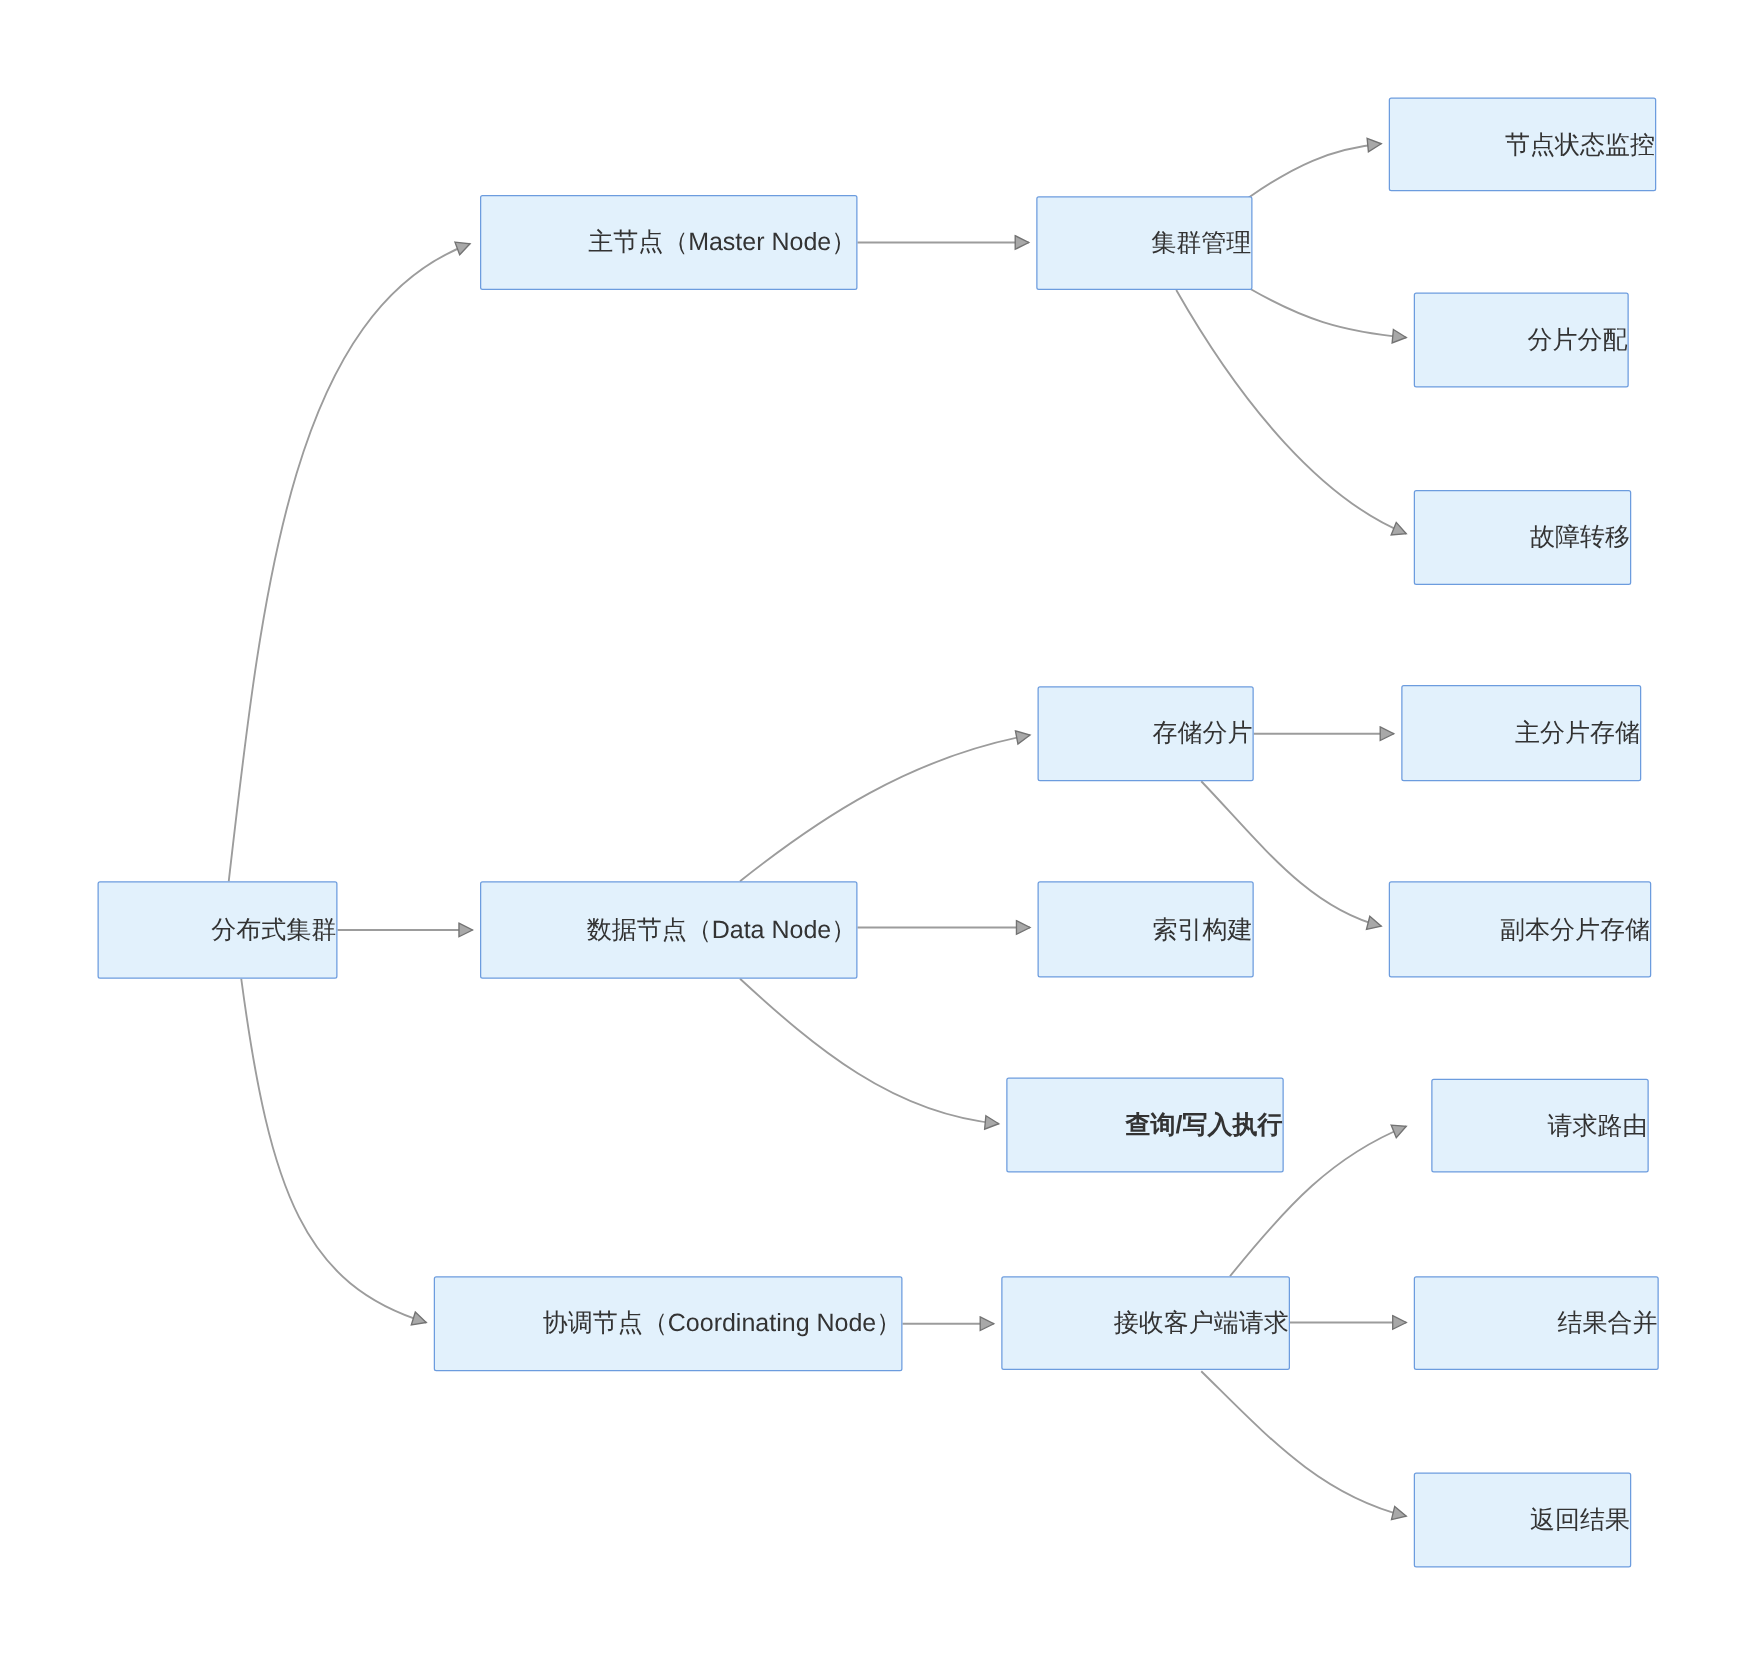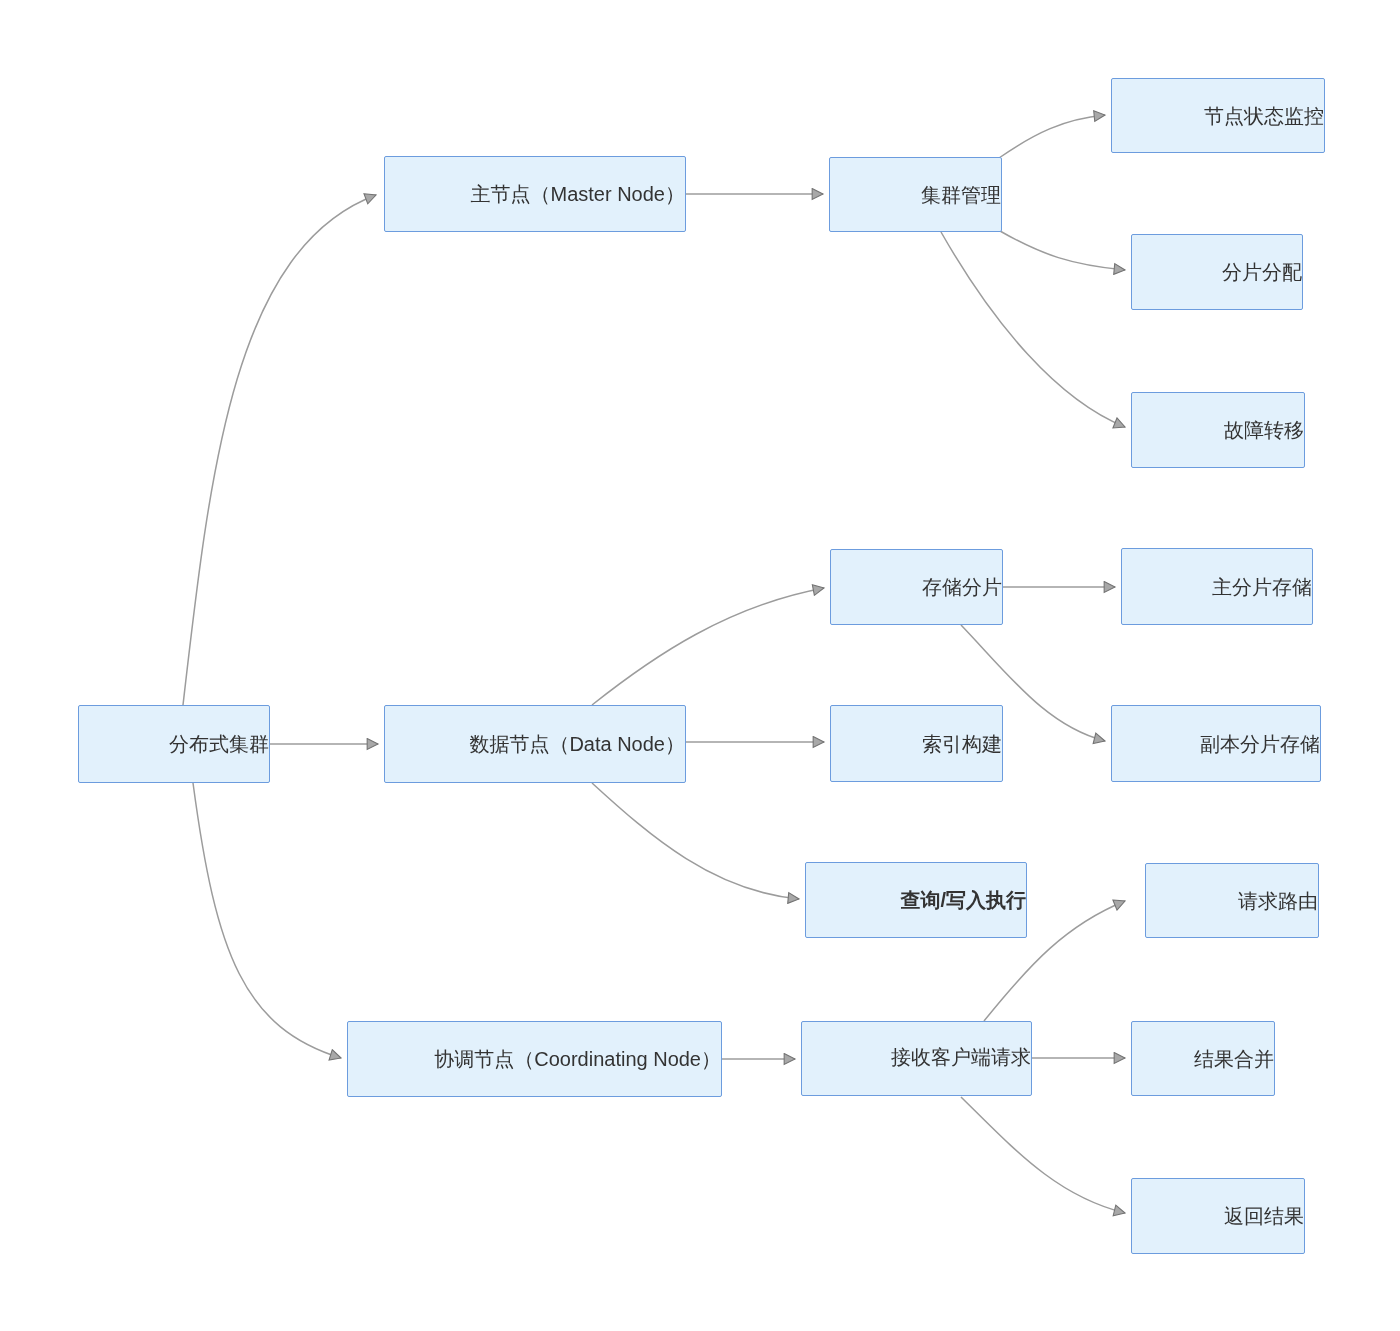--- a/index.html
+++ b/index.html
@@ -104,26 +104,26 @@
       </div>
       <div class="node" style="left: 1111px; top: 705px; width: 210px; height: 77px;">
         <span class="node-label">副本分片存储</span>
       </div>
       <div class="node" style="left: 805px; top: 862px; width: 222px; height: 76px; font-weight: bold;">
         <span class="node-label">查询/写入执行</span>
       </div>
       <div class="node" style="left: 347px; top: 1021px; width: 375px; height: 76px;">
         <span class="node-label">协调节点（Coordinating Node）</span>
       </div>
-      <div class="node" style="left: 801px; top: 1021px; width: 231px; height: 75px; font-family: Liberation Mono, monospace;">
+      <div class="node" style="left: 801px; top: 1021px; width: 231px; height: 75px;">
         <span class="node-label">接收客户端请求</span>
       </div>
       <div class="node" style="left: 1131px; top: 863px; width: 174px; height: 75px; margin-left: 14px;">
         <span class="node-label">请求路由</span>
       </div>
-      <div class="node" style="left: 1131px; top: 1021px; width: 144px; height: 75px;">
+      <div class="node" style="left: 1131px; top: 1021px; width: 196px; height: 75px;">
         <span class="node-label">结果合并</span>
       </div>
       <div class="node" style="left: 1131px; top: 1178px; width: 174px; height: 76px; padding-left: 43px;">
         <span class="node-label">返回结果</span>
       </div>
     </div>
 </div>
 
 </body></html>

